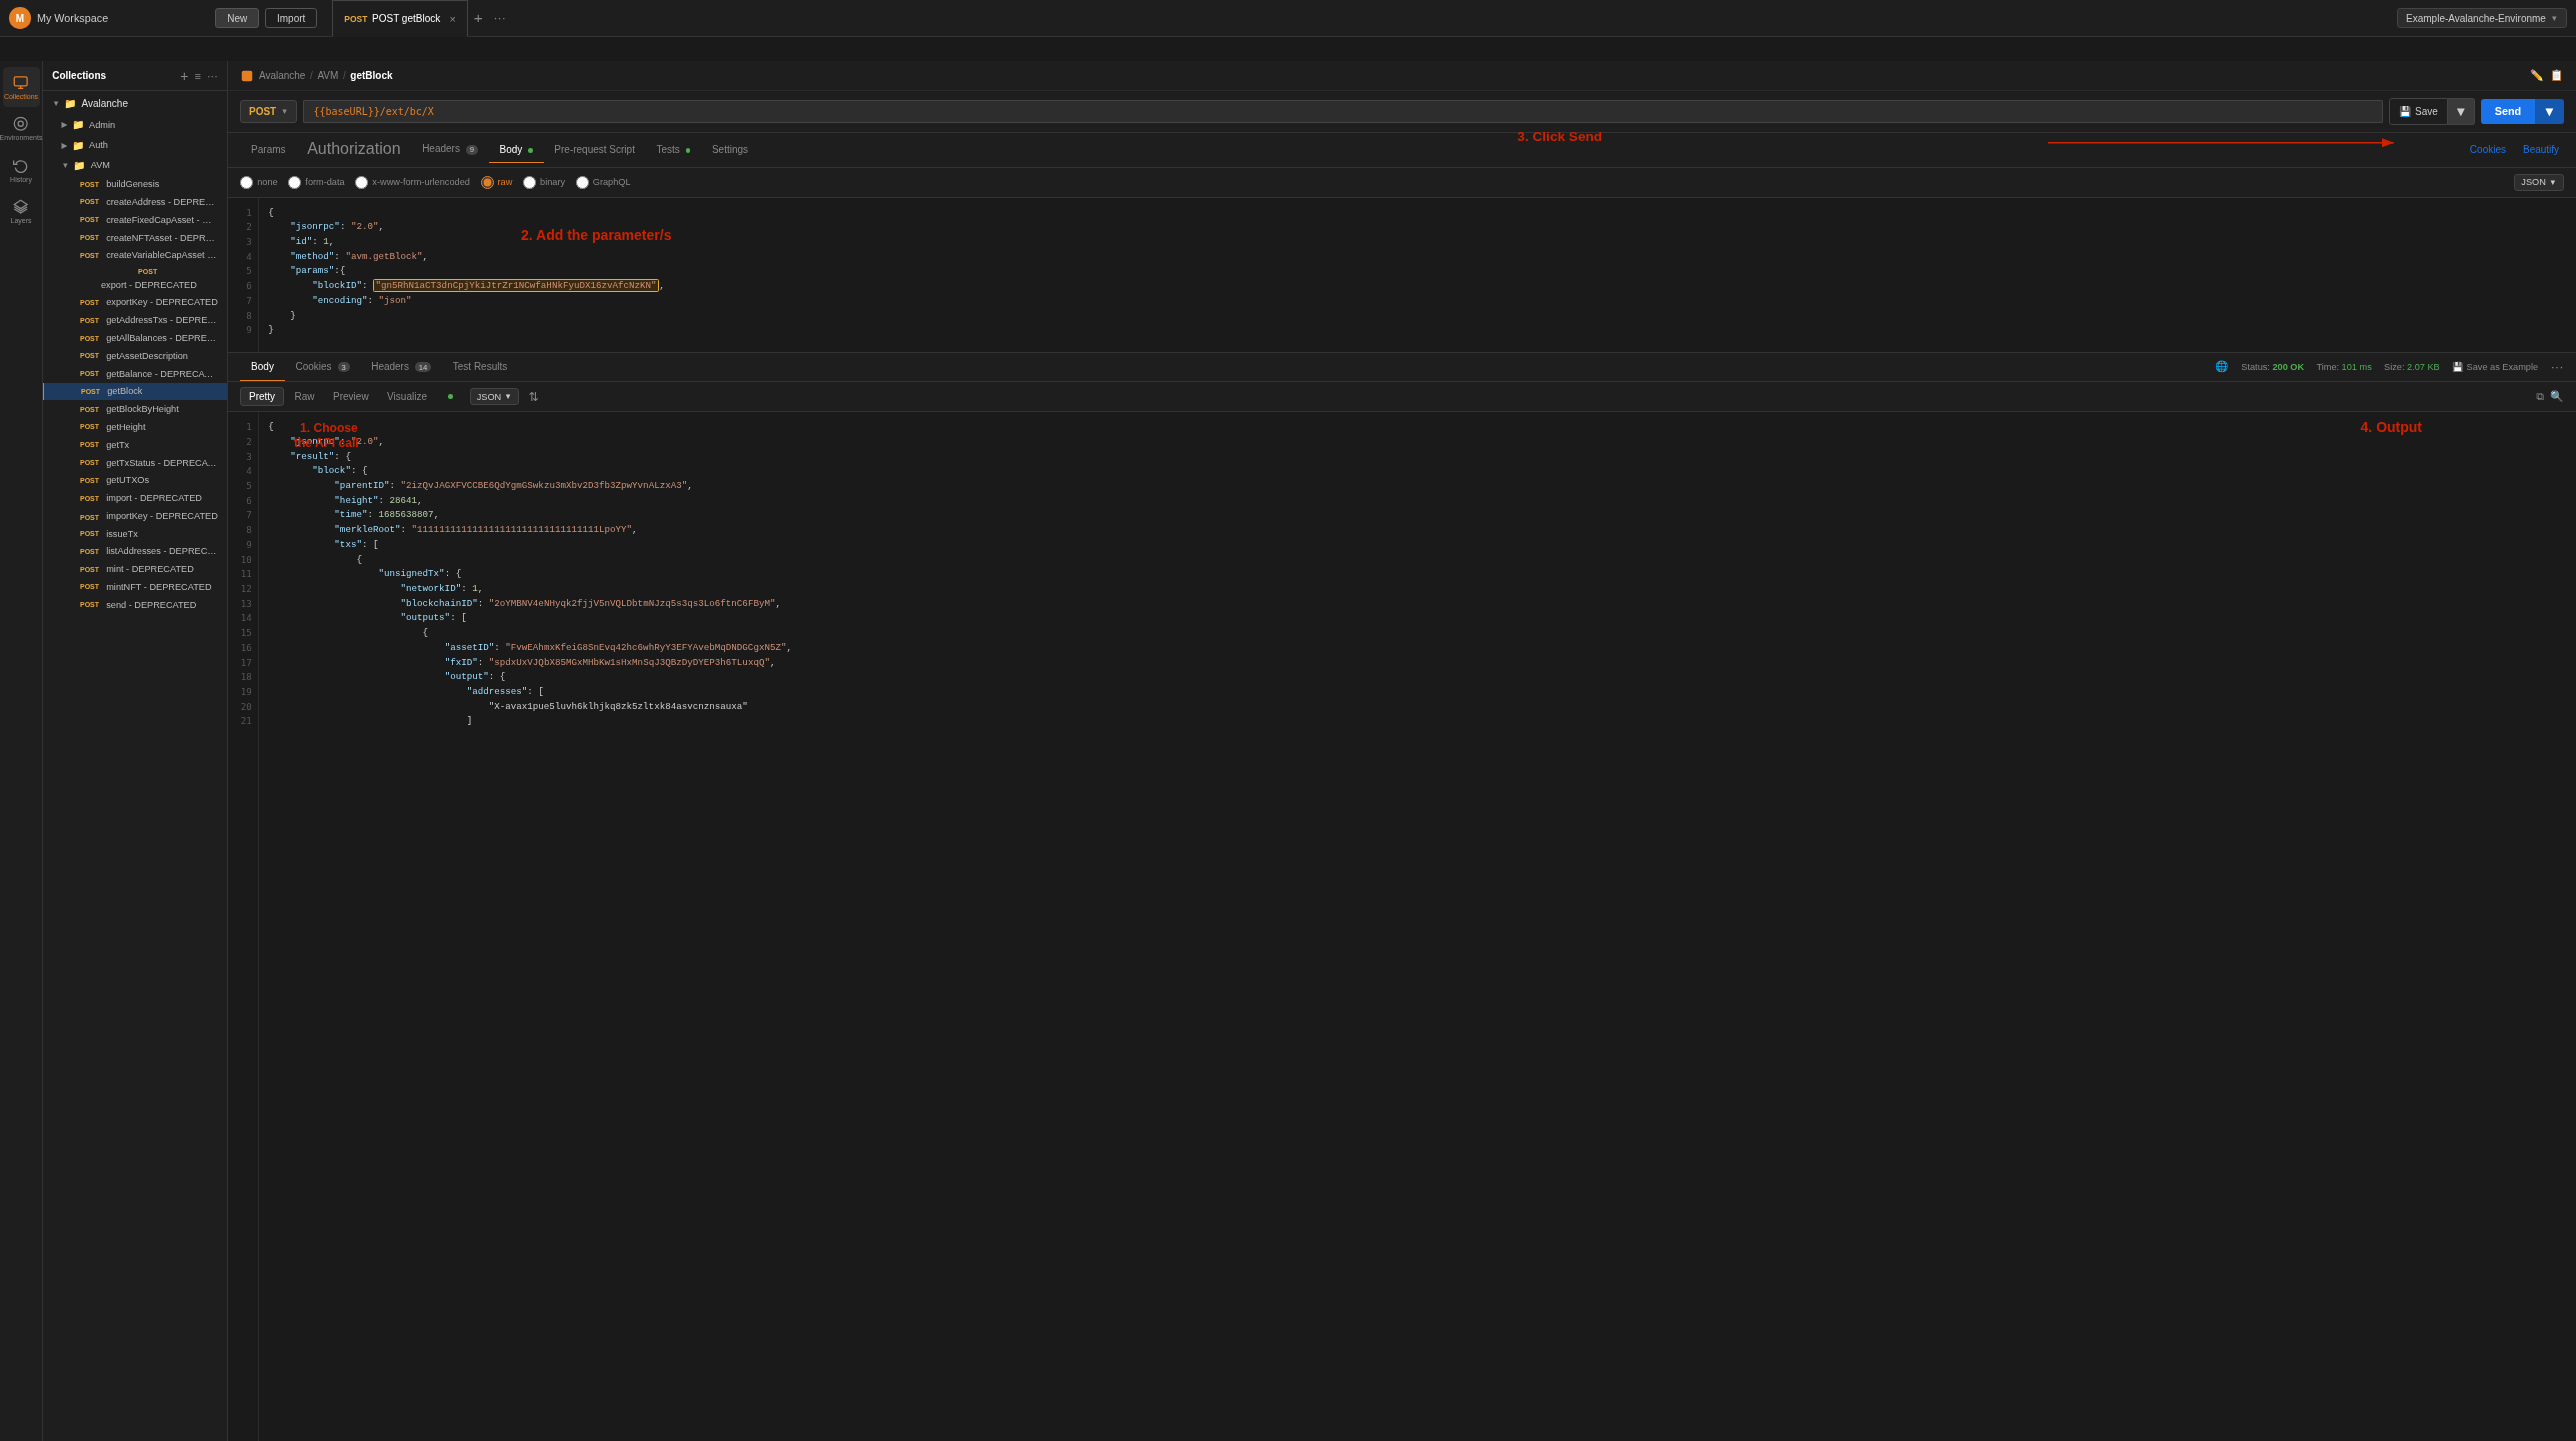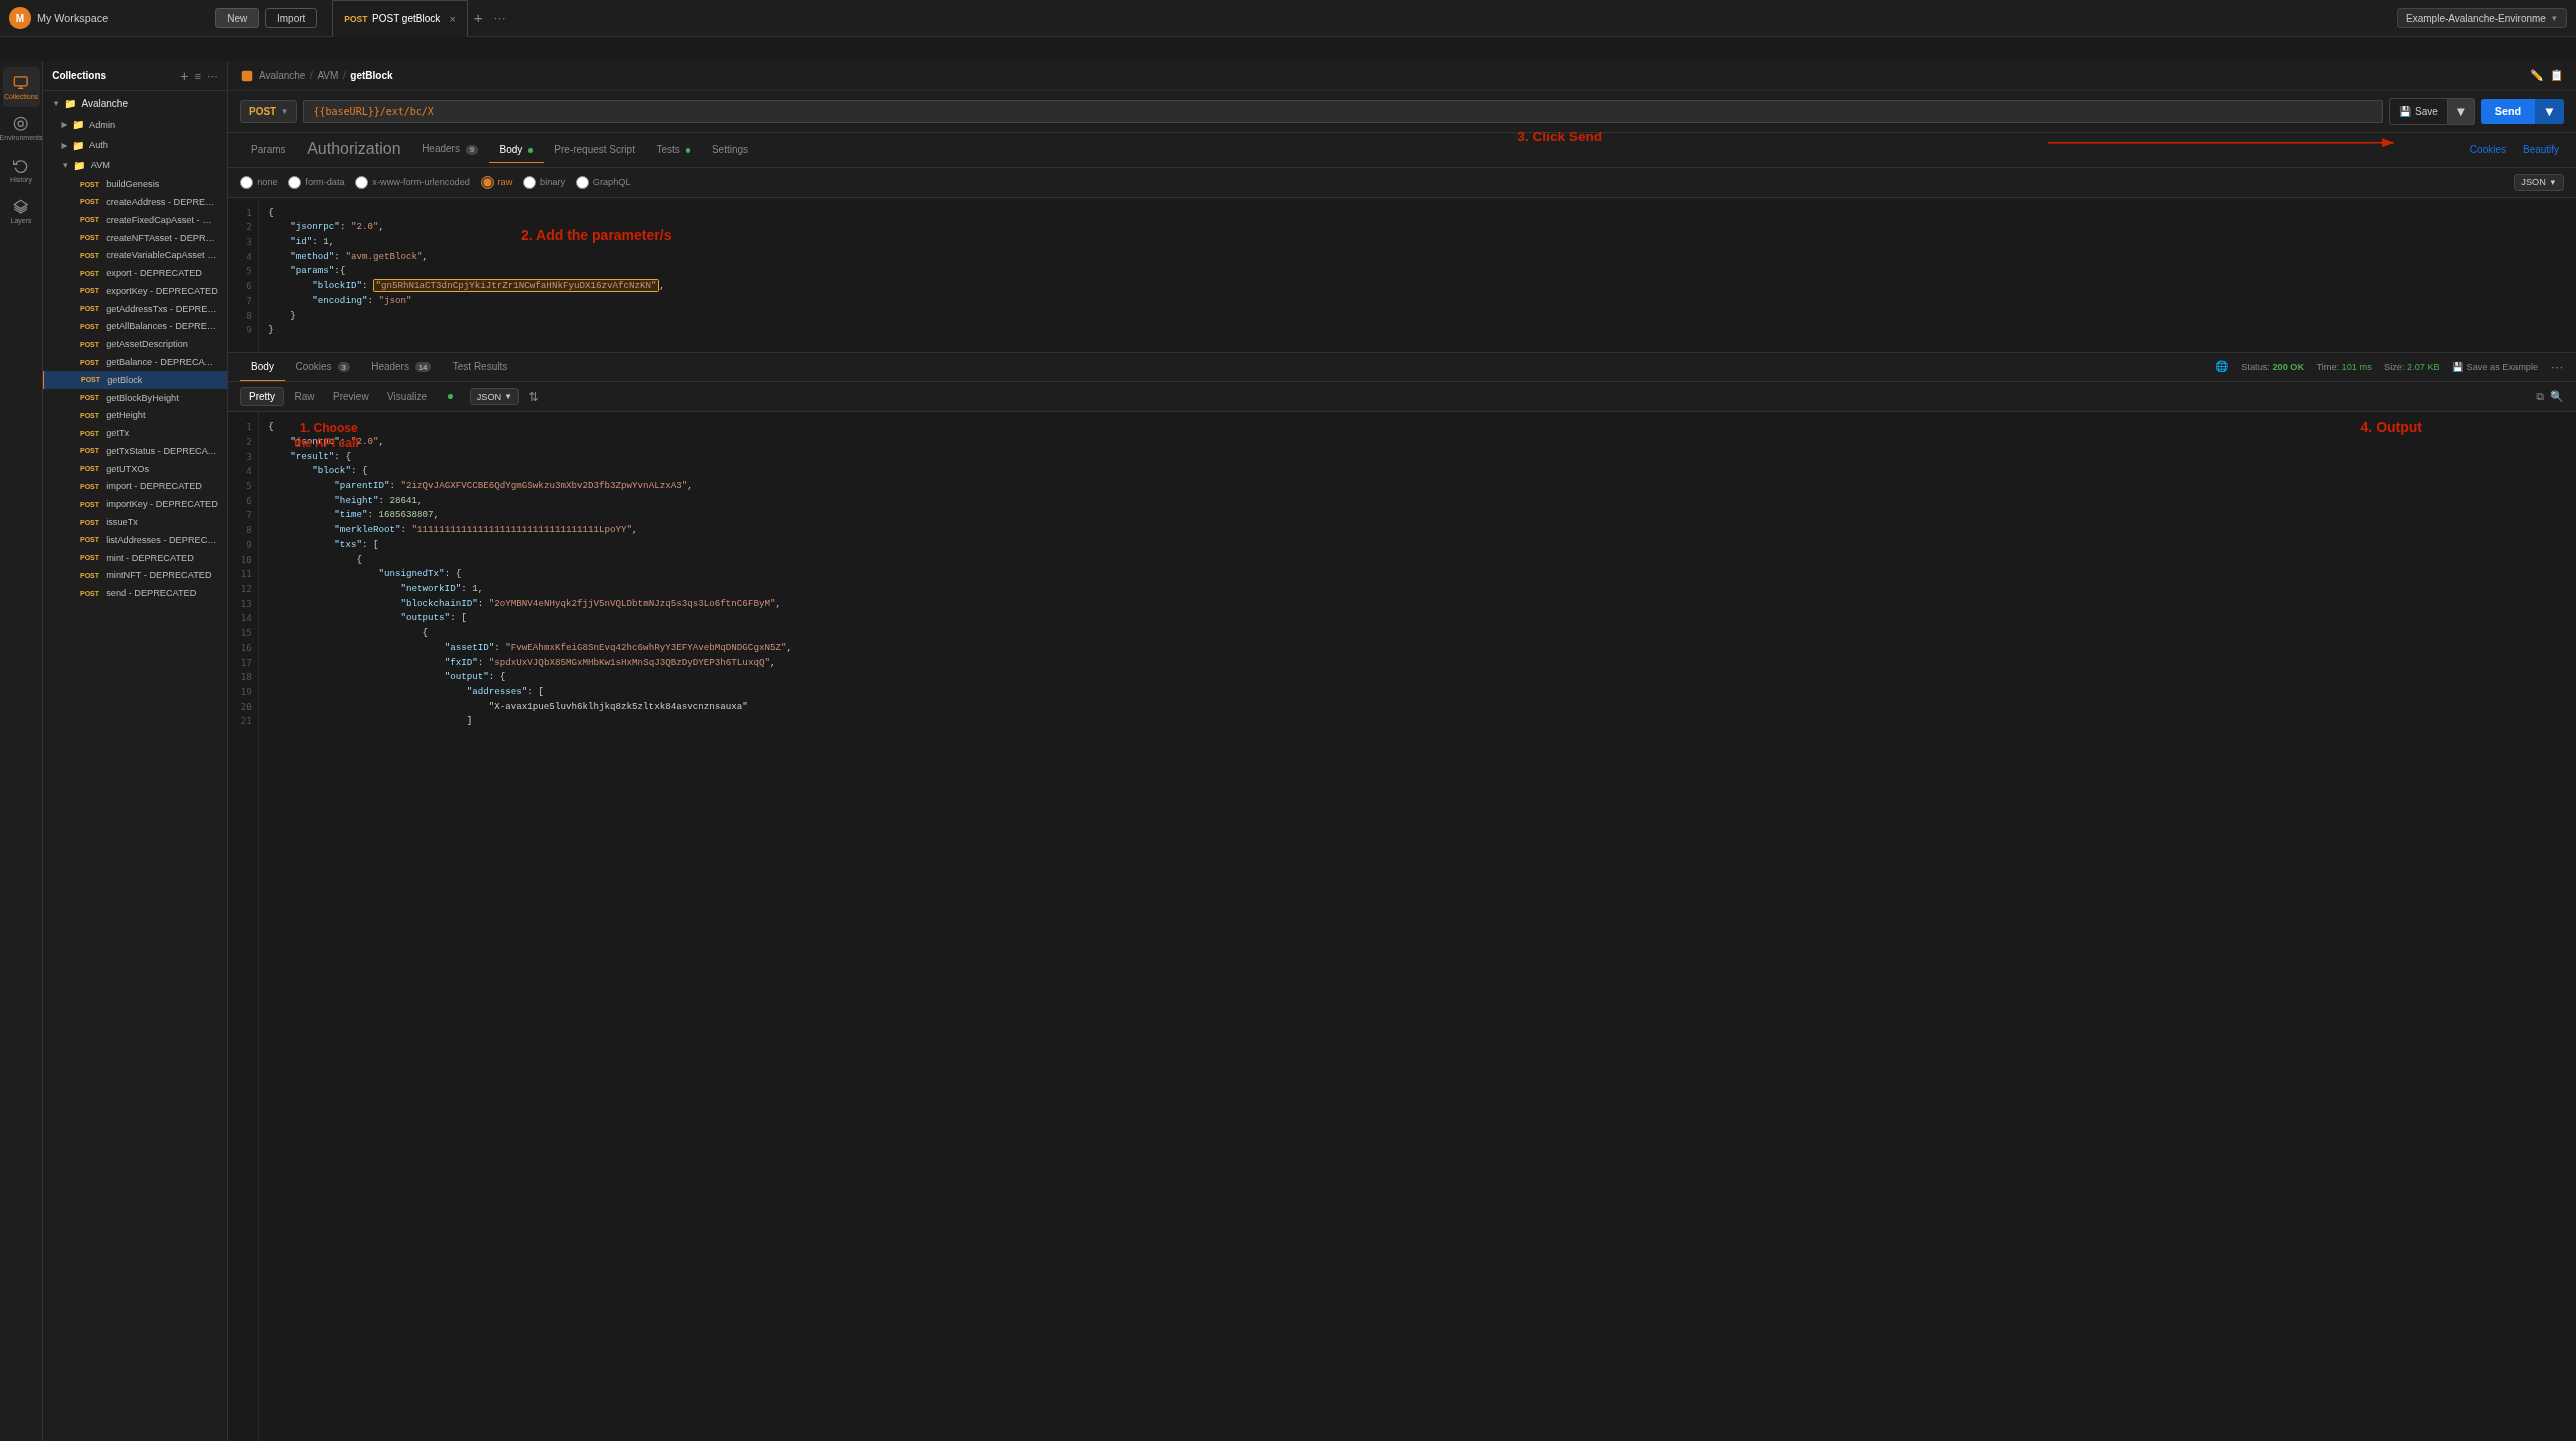--- a/index.html
+++ b/index.html
@@ -123,21 +123,21 @@
             <span style="flex:1;overflow:hidden;text-overflow:ellipsis;white-space:nowrap;">createFixedCapAsset - DEPRE...</span>
           </div>
           <div style="display: flex; align-items: center; gap: 4.6px; padding: 3.9px 9.2px 3.9px 37px; cursor: pointer; color: rgb(187, 187, 187); font-size: 9.2px;">
             <span style="font-size:7px;font-weight:700;color:#e8a838;min-width:21.6px;">POST</span>
             <span style="flex:1;overflow:hidden;text-overflow:ellipsis;white-space:nowrap;">createNFTAsset - DEPRECATED</span>
           </div>
           <div style="display: flex; align-items: center; gap: 4.6px; padding: 3.9px 9.2px 3.9px 37px; cursor: pointer; color: rgb(187, 187, 187); font-size: 9.2px;">
             <span style="font-size:7px;font-weight:700;color:#e8a838;min-width:21.6px;">POST</span>
             <span style="flex:1;overflow:hidden;text-overflow:ellipsis;white-space:nowrap;">createVariableCapAsset - DEP...</span>
           </div>
-          <div style="display: flex; align-items: center; gap: 4.6px; padding: 3.9px 9.2px 3.9px 37px; cursor: pointer; color: rgb(187, 187, 187); font-size: 9.2px;">
+          <div style="display: flex; align-items: center; gap: 4.6px; padding: 3.9px 9.2px 3.9px 37px; cursor: pointer; color: rgb(187, 187, 187); font-size: 9.2px; flex-direction: column;">
             <span style="font-size:7px;font-weight:700;color:#e8a838;min-width:21.6px;">POST</span>
             <span style="flex:1;overflow:hidden;text-overflow:ellipsis;white-space:nowrap;">export - DEPRECATED</span>
           </div>
           <div style="display: flex; align-items: center; gap: 4.6px; padding: 3.9px 9.2px 3.9px 37px; cursor: pointer; color: rgb(187, 187, 187); font-size: 9.2px;">
             <span style="font-size:7px;font-weight:700;color:#e8a838;min-width:21.6px;">POST</span>
             <span style="flex:1;overflow:hidden;text-overflow:ellipsis;white-space:nowrap;">exportKey - DEPRECATED</span>
           </div>
           <div style="display: flex; align-items: center; gap: 4.6px; padding: 3.9px 9.2px 3.9px 37px; cursor: pointer; color: rgb(187, 187, 187); font-size: 9.2px;">
             <span style="font-size:7px;font-weight:700;color:#e8a838;min-width:21.6px;">POST</span>
             <span style="flex:1;overflow:hidden;text-overflow:ellipsis;white-space:nowrap;">getAddressTxs - DEPRECATED</span>
@@ -175,21 +175,21 @@
             <span style="flex:1;overflow:hidden;text-overflow:ellipsis;white-space:nowrap;">getTxStatus - DEPRECATED</span>
           </div>
           <div style="display: flex; align-items: center; gap: 4.6px; padding: 3.9px 9.2px 3.9px 37px; cursor: pointer; color: rgb(187, 187, 187); font-size: 9.2px;">
             <span style="font-size:7px;font-weight:700;color:#e8a838;min-width:21.6px;">POST</span>
             <span style="flex:1;overflow:hidden;text-overflow:ellipsis;white-space:nowrap;">getUTXOs</span>
           </div>
           <div style="display: flex; align-items: center; gap: 4.6px; padding: 3.9px 9.2px 3.9px 37px; cursor: pointer; color: rgb(187, 187, 187); font-size: 9.2px;">
             <span style="font-size:7px;font-weight:700;color:#e8a838;min-width:21.6px;">POST</span>
             <span style="flex:1;overflow:hidden;text-overflow:ellipsis;white-space:nowrap;">import - DEPRECATED</span>
           </div>
-          <div style="display: flex; align-items: center; gap: 4.6px; padding: 3.9px 9.2px 3.9px 37px; cursor: pointer; color: rgb(187, 187, 187); font-size: 9.2px;">
+          <div style="display: flex; align-items: flex-end; gap: 4.6px; padding: 3.9px 9.2px 3.9px 37px; cursor: pointer; color: rgb(187, 187, 187); font-size: 9.2px;">
             <span style="font-size:7px;font-weight:700;color:#e8a838;min-width:21.6px;">POST</span>
             <span style="flex:1;overflow:hidden;text-overflow:ellipsis;white-space:nowrap;">importKey - DEPRECATED</span>
           </div>
           <div style="display: flex; align-items: center; gap: 4.6px; padding: 3.9px 9.2px 3.9px 37px; cursor: pointer; color: rgb(187, 187, 187); font-size: 9.2px;">
             <span style="font-size:7px;font-weight:700;color:#e8a838;min-width:21.6px;">POST</span>
             <span style="flex:1;overflow:hidden;text-overflow:ellipsis;white-space:nowrap;">issueTx</span>
           </div>
           <div style="display: flex; align-items: center; gap: 4.6px; padding: 3.9px 9.2px 3.9px 37px; cursor: pointer; color: rgb(187, 187, 187); font-size: 9.2px;">
             <span style="font-size:7px;font-weight:700;color:#e8a838;min-width:21.6px;">POST</span>
             <span style="flex:1;overflow:hidden;text-overflow:ellipsis;white-space:nowrap;">listAddresses - DEPRECATED</span>

